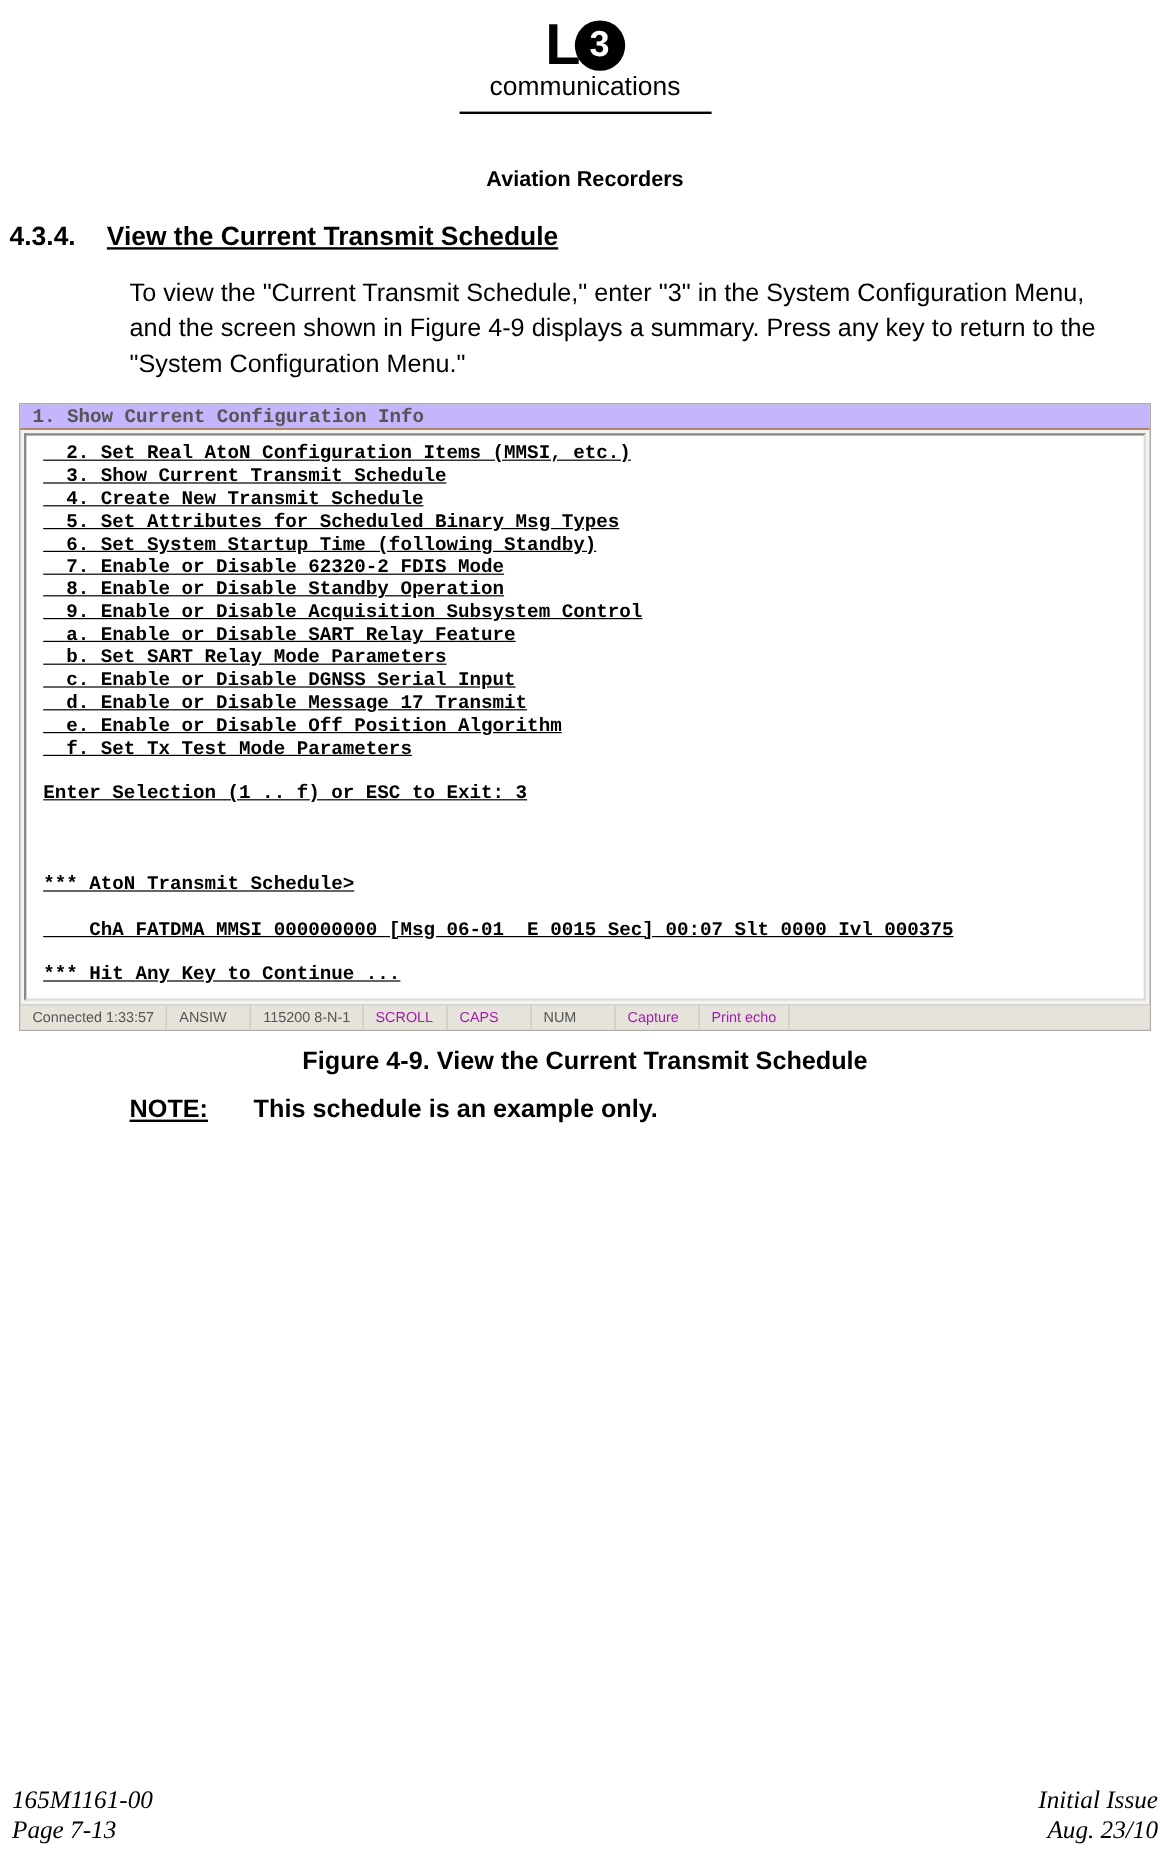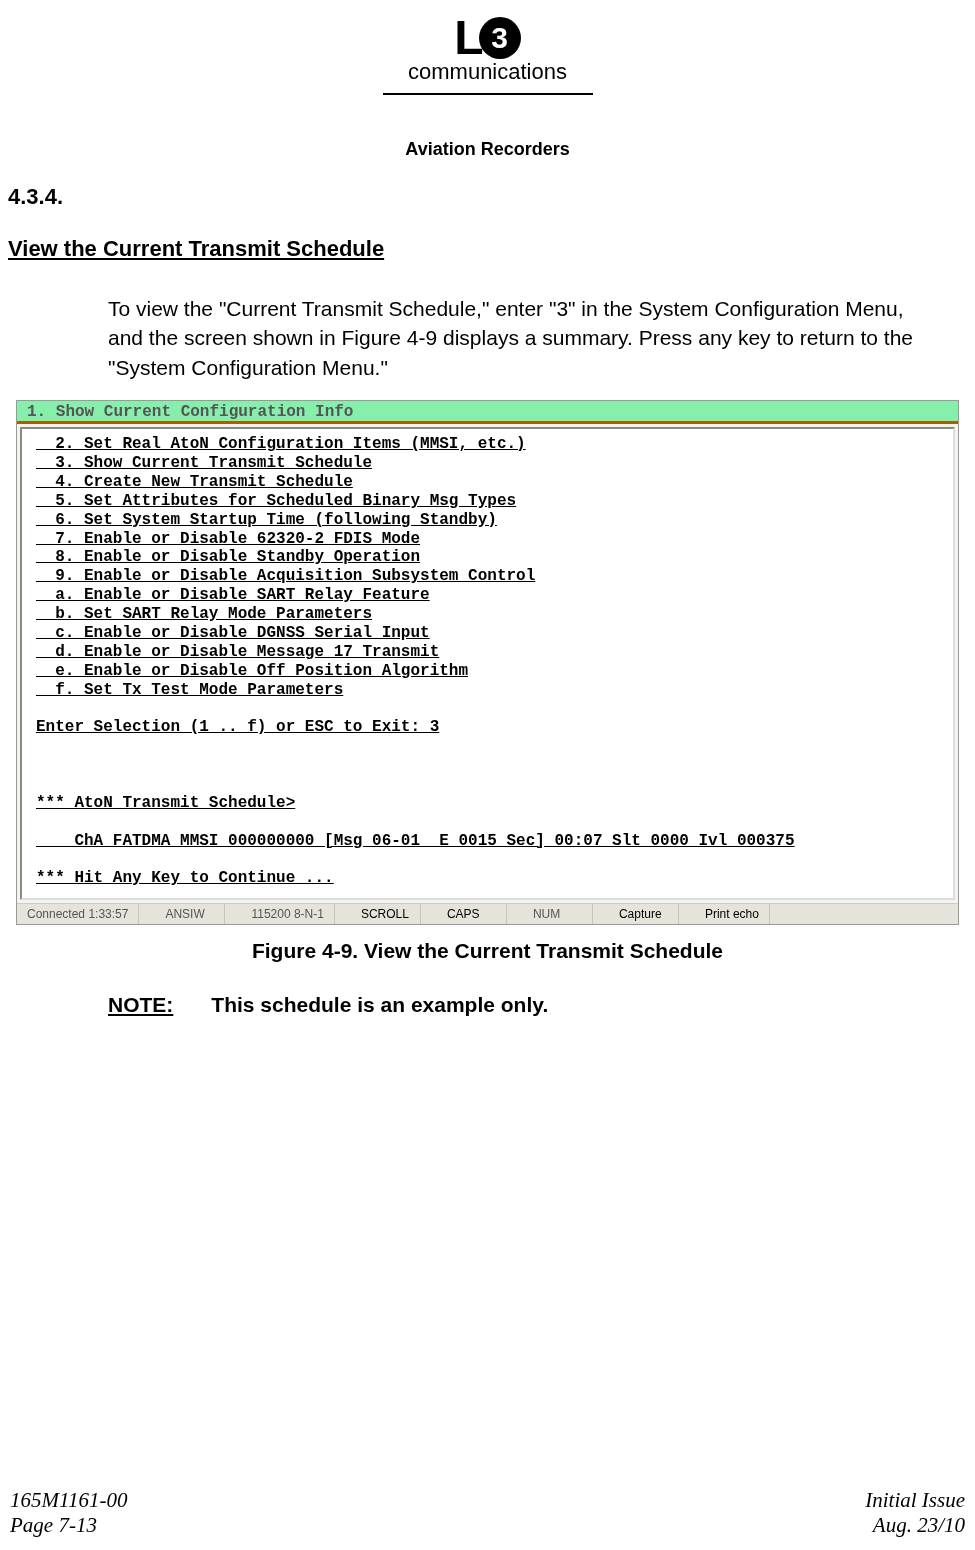--- a/index.html
+++ b/index.html
@@ -27,71 +27,71 @@
       background: #000; color: #fff; font: 700 30px Arial;
       display: flex; align-items: center; justify-content: center;
       margin-left: -3px;
     }
     .logo-txt { font: 400 22px Arial; margin-top: -6px; }
     .logo-rule{ width: 210px; height: 2px; background: #000; margin: 4px auto 2px; }
     .sub1 { font: 700 18px Arial; margin-top: 44px; }
     .sub2 { font: 700 18px Arial; }
 
     .content { padding: 0 8px; }
-    .section-row { display: flex; gap: 26px; margin-bottom: 32px; flex-direction: column; }
+    .section-row { display: flex; gap: 26px; margin-bottom: 20px; }
     .secnum  { font: 700 22px Arial; white-space: nowrap; }
     .sectitle{ font: 700 22px Arial; text-decoration: underline; }
 
     .body-text{
       font: 400 21px Arial; line-height: 1.4;
       padding-left: 100px; padding-right: 30px;
       margin-bottom: 18px;
     }
 
     .terminal {
       border: 1px solid #999;
       margin: 0 8px 14px 8px;
       background: #f5f3ed;
     }
     .term-top-cut{
       font: 700 16px "Courier New", monospace;
       color: #555; padding: 2px 10px 0 10px;
       letter-spacing: 0;
-      background: #86efac;
-      border-bottom: 3px solid #a16207;
+      background: #c4b5fd;
+      border-bottom: 1px solid #a16207;
       white-space: pre;
     }
     .term-body{
       font: 700 16px "Courier New", monospace;
       color: #000; padding: 6px 14px 10px 14px;
       background: #fff;
       border: 2px inset #ddd;
       margin: 3px;
       white-space: pre;
       line-height: 1.18;
       text-decoration: underline;
     }
     .status-bar{
-      display: flex; gap: 16px;
+      display: flex; gap: 0;
       font: 400 12px Tahoma, Arial;
       background: #e6e3da;
       border-top: 1px solid #ccc;
       color: #555;
     }
     .status-cell{
       padding: 3px 10px;
       border-right: 1px solid #c8c5bc;
       min-width: 70px;
     }
-    .status-cell.dim { color: #000000; }
+    .status-cell.dim { color: #a21caf; }
 
     .fig-caption{
       text-align: center;
       font: 700 21px Arial;
-      margin-bottom: 30px;
+      margin-bottom: 16px;
     }
     .note-line{
       padding-left: 100px;
       font: 700 21px Arial;
       display: flex; gap: 38px;
     }
     .note-label{ text-decoration: underline; }
 
     .footer{
       position: absolute; bottom: 12px; left: 0; right: 0;

